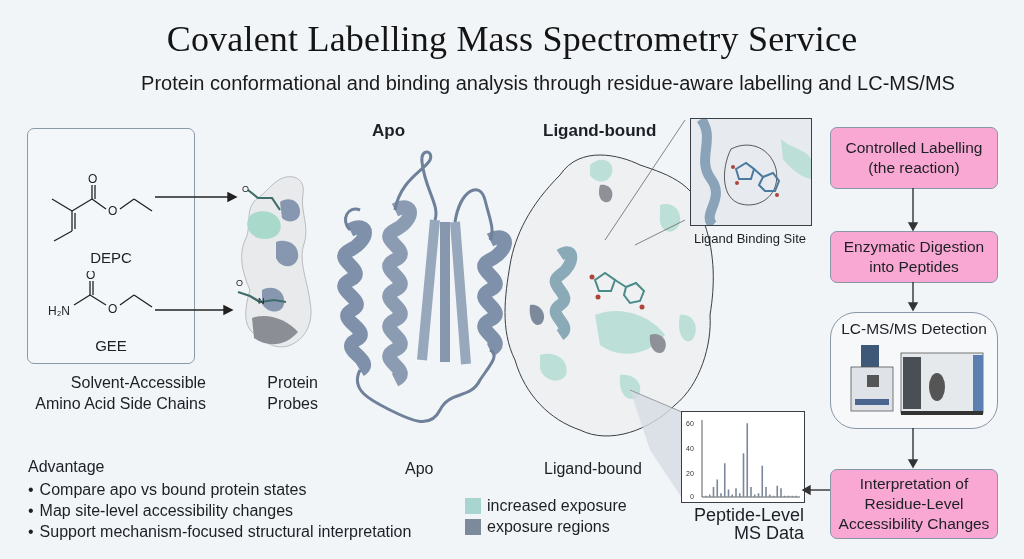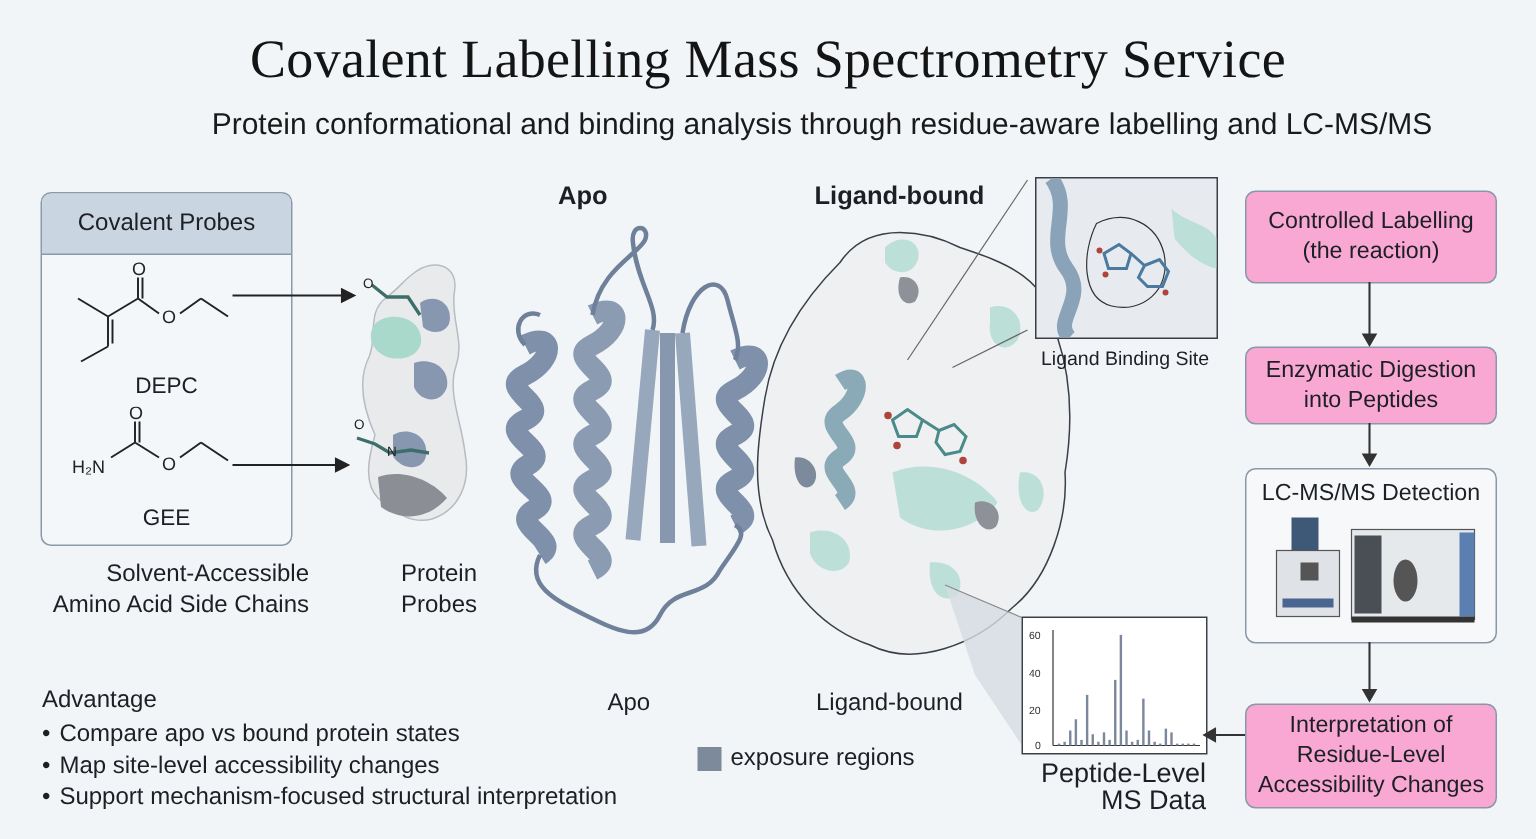--- a/index.html
+++ b/index.html
@@ -48,21 +48,20 @@
   .legend .sw { width:16px; height:16px; margin-right:6px; }
   .inset-frame { border:1.5px solid #3a3f46; background:#fff; }
 </style>
 </head>
 <body>
 
 <div class="abs title">Covalent Labelling Mass Spectrometry Service</div>
 <div class="abs subtitle">Protein conformational and binding analysis through residue-aware labelling and LC-MS/MS</div>
 
 <div class="abs probe-box">
-  <div class="hdr">Covalent Probes</div>
 
   <svg class="abs" style="left:0;top:40px;" width="166" height="90">
     <g stroke="#222" stroke-width="1.3" fill="none">
       <line x1="24" y1="30" x2="44" y2="42"></line>
       <line x1="44" y1="42" x2="64" y2="30"></line>
       <line x1="64" y1="30" x2="64" y2="16"></line>
       <line x1="67" y1="30" x2="67" y2="16"></line>
       <line x1="64" y1="30" x2="78" y2="40"></line>
       <line x1="92" y1="40" x2="106" y2="30"></line>
       <line x1="106" y1="30" x2="124" y2="42"></line>
@@ -237,20 +236,24 @@
       </g>
   </svg>
 </div>
 <div class="abs caption" style="left:680px;top:506px;width:124px;font-size:18px;line-height:18px;">
   <div>Peptide-Level</div>
   <div>MS Data</div>
 </div>
 
 <div class="abs legend">
   <div class="row">
+    <span class="sw" style="background:#a8d5cf;"></span>
+    <span>increased exposure</span>
+  </div>
+  <div class="row">
     <span class="sw" style="background:#7d8a9c;"></span>
     <span>exposure regions</span>
   </div>
 </div>
 
 <div class="abs advantage">
   <div>Advantage</div>
   <ul>
     <li>Compare apo vs bound protein states</li>
     <li>Map site-level accessibility changes</li>
@@ -259,21 +262,21 @@
 </div>
 
 <div class="abs flow" style="top:127px;height:60px;">
   <div>Controlled Labelling</div>
   <div>(the reaction)</div>
 </div>
 <div class="abs flow" style="top:231px;height:50px;">
   <div>Enzymatic Digestion</div>
   <div>into Peptides</div>
 </div>
-<div class="abs flow white" style="top:312px;height:115px;">
+<div class="abs flow white" style="top:312px;height:115px;border-radius:26px;">
   <div style="margin-top:6px;">LC-MS/MS Detection</div>
   <svg width="150" height="80">
     <rect x="22" y="6" width="18" height="24" fill="#3e5878"></rect>
     <rect x="12" y="28" width="42" height="44" fill="#dfe3e8" stroke="#555" stroke-width="0.8"></rect>
     <rect x="16" y="60" width="34" height="6" fill="#4a6690"></rect>
     <rect x="28" y="36" width="12" height="12" fill="#555"></rect>
     <rect x="62" y="14" width="82" height="60" fill="#e6e9ec" stroke="#555" stroke-width="0.8"></rect>
     <rect x="64" y="18" width="18" height="52" fill="#4a4e55"></rect>
     <rect x="134" y="16" width="10" height="56" fill="#5a7fb0"></rect>
     <ellipse cx="98" cy="48" rx="8" ry="14" fill="#555"></ellipse>

